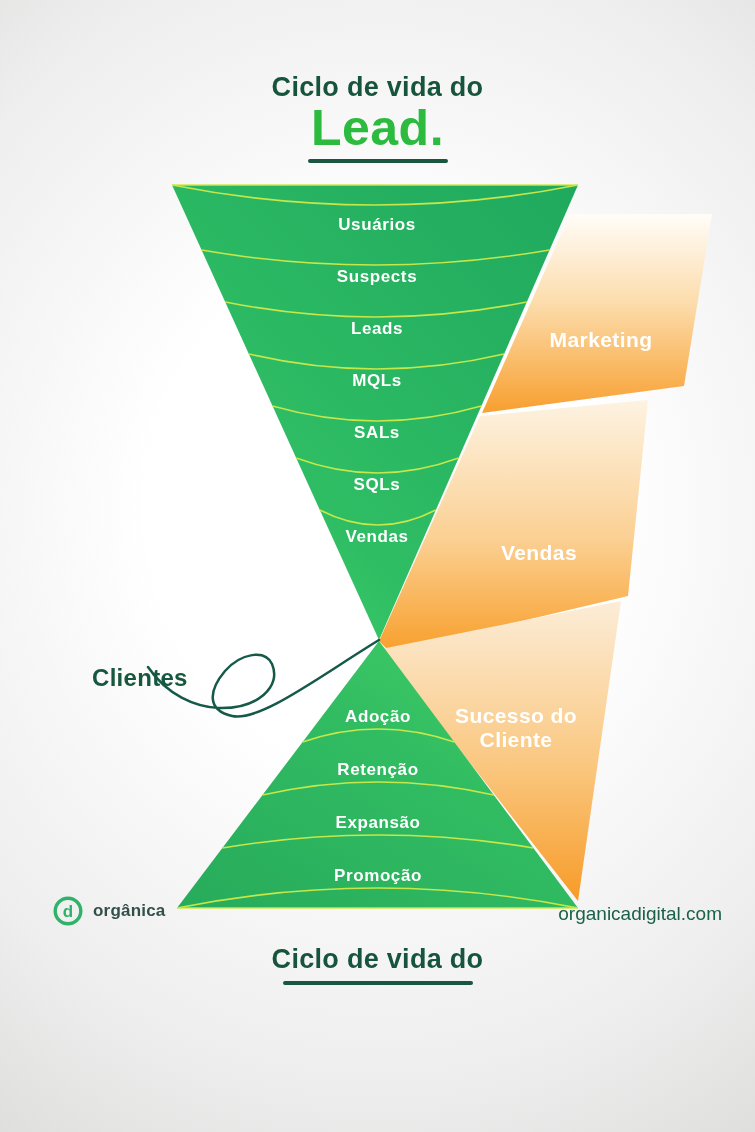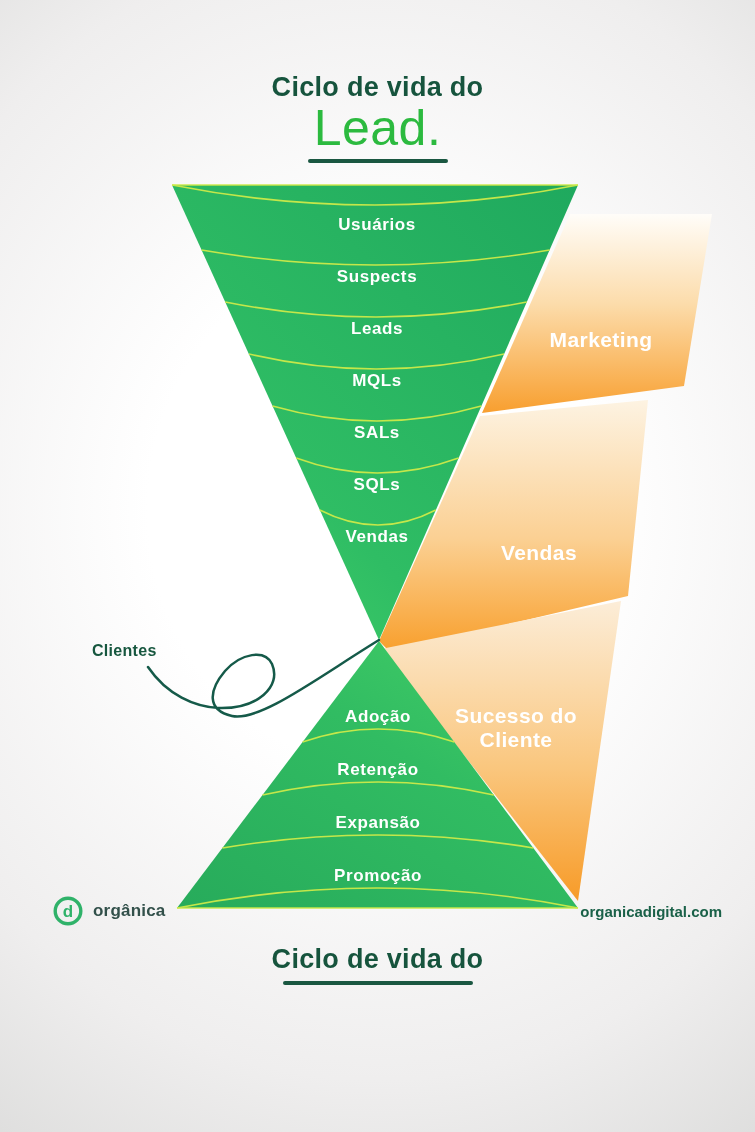--- a/index.html
+++ b/index.html
@@ -10,45 +10,45 @@
     overflow:hidden;
   }
   .stage { position:relative; width:755px; height:943px; }
   .abs { position:absolute; }
 
   .title-block { left:0; right:0; text-align:center; }
   .title-small {
     font-size:27px; font-weight:800; color:#16543d; letter-spacing:.3px;
   }
   .title-big {
-    font-size:50px; font-weight:400; color:#2cba3f; letter-spacing:.5px; line-height:1.0;
+    font-size:50px; font-weight:700; color:#2cba3f; letter-spacing:.5px; line-height:1.0;
   }
   .title-underline {
     display:block; height:4px; background:#1a5741; border-radius:3px; margin:6px auto 0 auto;
   }
   #lead-title { top:72px; }
   #lead-title .title-underline { width:140px; }
   #client-title { top:944px; }
   #client-title .title-underline { width:190px; }
 
   #clientes-label {
-    left:92px; top:642px; font-size:16px; font-weight:800; color:#17573f; letter-spacing:.3px;
+    left:92px; top:664px; font-size:24px; font-weight:800; color:#17573f; letter-spacing:.3px;
   }
 
   svg text {
     font-family:"Liberation Sans", sans-serif;
     font-weight:bold; fill:#ffffff;
   }
   .stage-label { font-size:17px; letter-spacing:.6px; }
   .band-label  { font-size:21px; letter-spacing:.4px; }
 
   #footer-bar { left:0; right:0; bottom:0; height:62px; }
   #brand-lockup { position:absolute; left:52px; top:14px; display:flex; align-items:center; gap:9px; }
   #brand-name { font-size:17px; font-weight:bold; color:#32504a; letter-spacing:.2px; }
-  #site-link { position:absolute; right:33px; top:22px; font-size:15px; font-weight:bold; color:#1a6148; }
+  #site-link { position:absolute; right:33px; top:22px; font-size:19px; font-weight:normal; color:#1a6148; }
 </style>
 </head>
 <body>
 
 <div class="stage">
 
   <div class="abs title-block" id="lead-title">
     <div class="title-small">Ciclo de vida do</div>
     <div class="title-big">Lead.</div>
     <span class="title-underline"></span>

